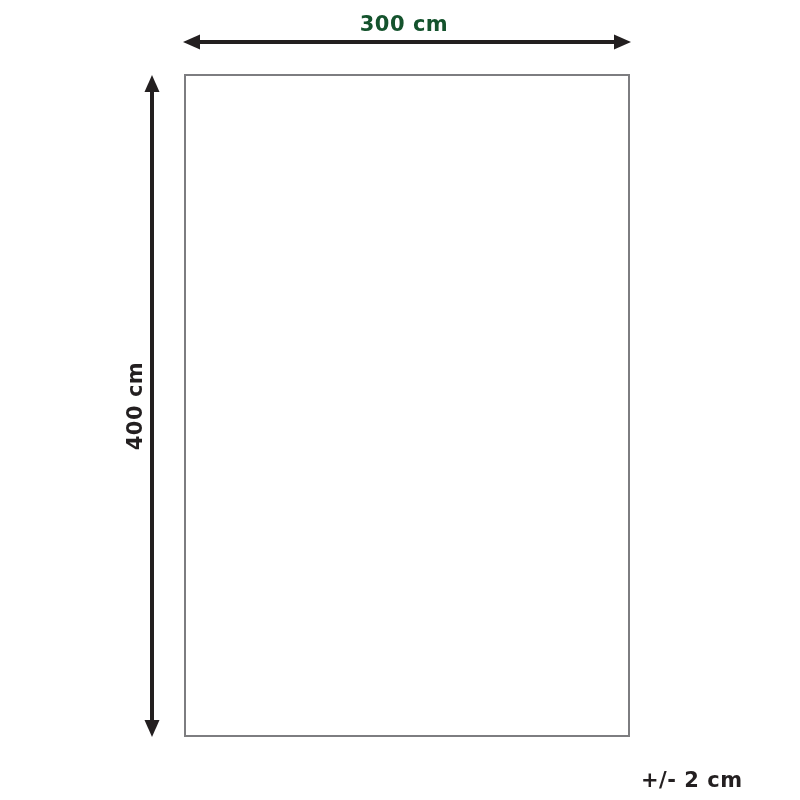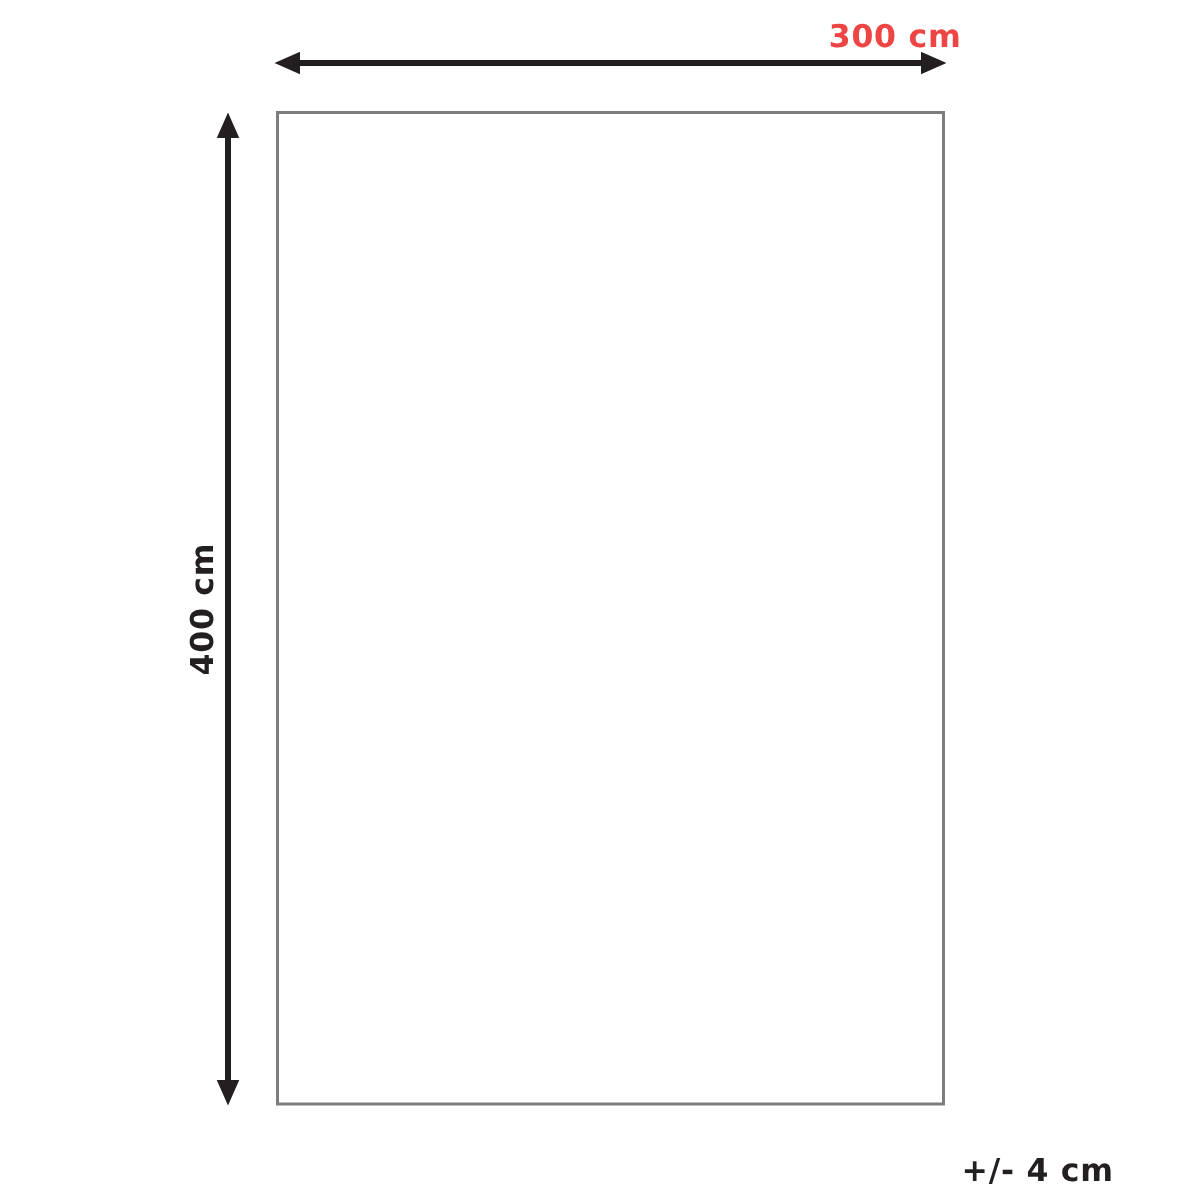--- a/index.html
+++ b/index.html
@@ -10,27 +10,27 @@
   .canvas {
     position: relative;
     width: 800px;
     height: 800px;
     background: #ffffff;
     font-family: "DejaVu Sans", sans-serif;
     overflow: hidden;
   }
   .width-label {
     position: absolute;
-    left: 193px;
+    left: 180px;
     top: 12px;
     width: 448px;
-    text-align: right;
+    text-align: center;
     font-size: 21px;
     font-weight: bold;
-    color: #ef4444;
+    color: #14532d;
     letter-spacing: 0.5px;
   }
   .h-arrow {
     position: absolute;
     left: 183px;
     top: 32px;
   }
   .v-arrow {
     position: absolute;
     left: 142px;
@@ -86,15 +86,15 @@
   <svg class="v-arrow" width="20" height="662" viewBox="0 0 20 662">
     <line x1="10" y1="12" x2="10" y2="650" stroke-width="4" stroke="#231f20"></line>
     <polygon points="10,0 2.5,17 17.5,17" fill="#231f20"></polygon>
     <polygon points="10,662 2.5,645 17.5,645" fill="#231f20"></polygon>
   </svg>
 
   <div class="height-label">400 cm</div>
 
   <div class="outline-rect"></div>
 
-  <div class="tolerance-label">+/- 4 cm</div>
+  <div class="tolerance-label">+/- 2 cm</div>
 
 </div>
 
 </body></html>

